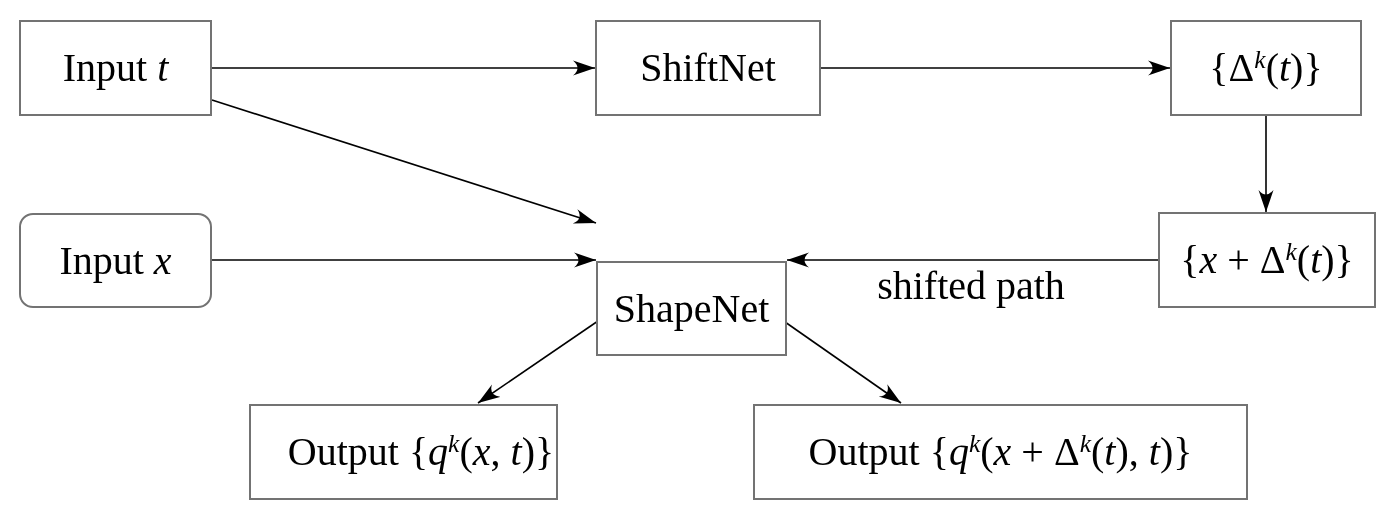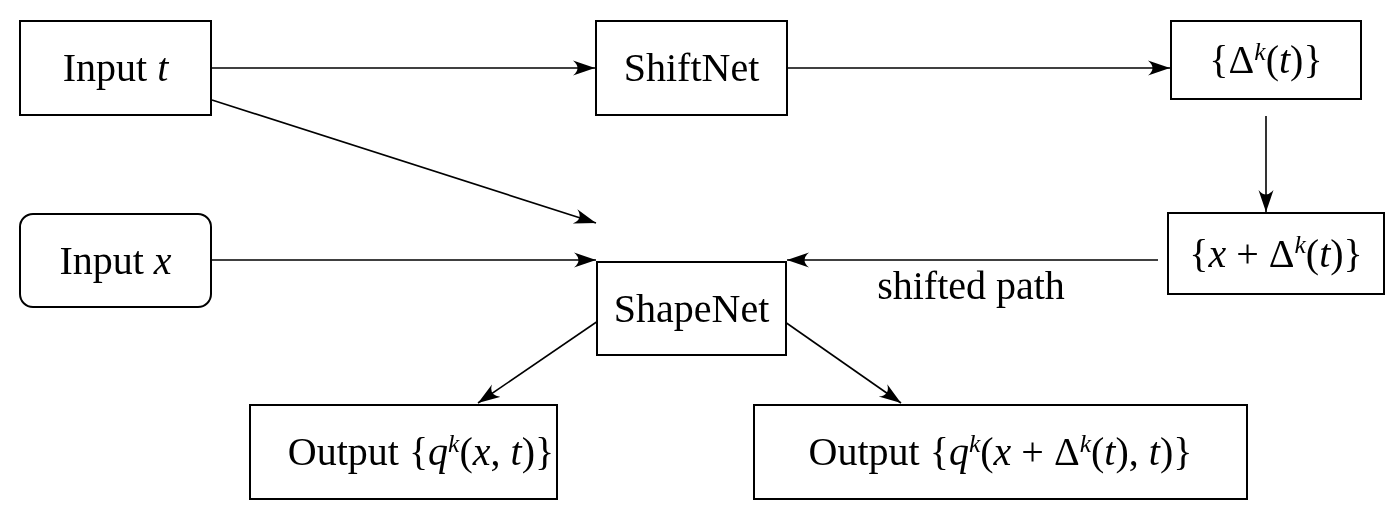--- a/index.html
+++ b/index.html
@@ -21,21 +21,21 @@
     left: 0;
     top: 0;
   }
   .edges line {
     stroke: #000000;
     stroke-width: 1.6;
   }
   .node {
     position: absolute;
     box-sizing: border-box;
-    border: 2px solid #000000;
+    border: 2px solid #737373;
     background: #ffffff;
     display: flex;
     align-items: center;
     justify-content: center;
     font-size: 40px;
     white-space: nowrap;
     line-height: 1;
   }
   .edge-label {
     position: absolute;
@@ -69,37 +69,37 @@
     <line x1="212" y1="260" x2="596" y2="260" marker-end="url(#arrow)"></line>
     <line x1="1158" y1="260" x2="787" y2="260" marker-end="url(#arrow)"></line>
     <line x1="617" y1="308" x2="478" y2="403" marker-end="url(#arrow)"></line>
     <line x1="765" y1="308" x2="901" y2="403" marker-end="url(#arrow)"></line>
   </svg>
 
   <div class="node" style="left:19px; top:20px; width:193px; height:96px;">
     <span><span>Input </span><span class="it">t</span></span>
   </div>
 
-  <div class="node" style="left:595px; top:20px; width:193px; height:96px;">
+  <div class="node" style="left:595px; top:20px; width:226px; height:96px;">
     <span><span>ShiftNet</span></span>
   </div>
 
-  <div class="node" style="left:1170px; top:20px; width:192px; height:80px;">
+  <div class="node" style="left:1170px; top:20px; width:192px; height:96px;">
     <span><span>{Δ</span><span class="it sup">k</span><span>(</span><span class="it">t</span><span>)}</span></span>
   </div>
 
   <div class="node" style="left:19px; top:213px; width:193px; height:95px;border-radius:14px;">
     <span><span>Input </span><span class="it">x</span></span>
   </div>
 
   <div class="node" style="left:596px; top:213px; width:191px; height:95px;margin-top:48px;">
     <span><span>ShapeNet</span></span>
   </div>
 
-  <div class="node" style="left:1158px; top:212px; width:218px; height:83px;margin-left:9px;">
+  <div class="node" style="left:1158px; top:212px; width:218px; height:96px;">
     <span><span>{</span><span class="it">x</span><span> + Δ</span><span class="it sup">k</span><span>(</span><span class="it">t</span><span>)}</span></span>
   </div>
 
   <div class="node" style="left:249px; top:404px; width:309px; height:96px;padding-left:35px;">
     <span><span>Output {</span><span class="it">q</span><span class="it sup">k</span><span>(</span><span class="it">x</span><span>, </span><span class="it">t</span><span>)}</span></span>
   </div>
 
   <div class="node" style="left:753px; top:404px; width:495px; height:96px;">
     <span><span>Output {</span><span class="it">q</span><span class="it sup">k</span><span>(</span><span class="it">x</span><span> + Δ</span><span class="it sup">k</span><span>(</span><span class="it">t</span><span>), </span><span class="it">t</span><span>)}</span></span>
   </div>

